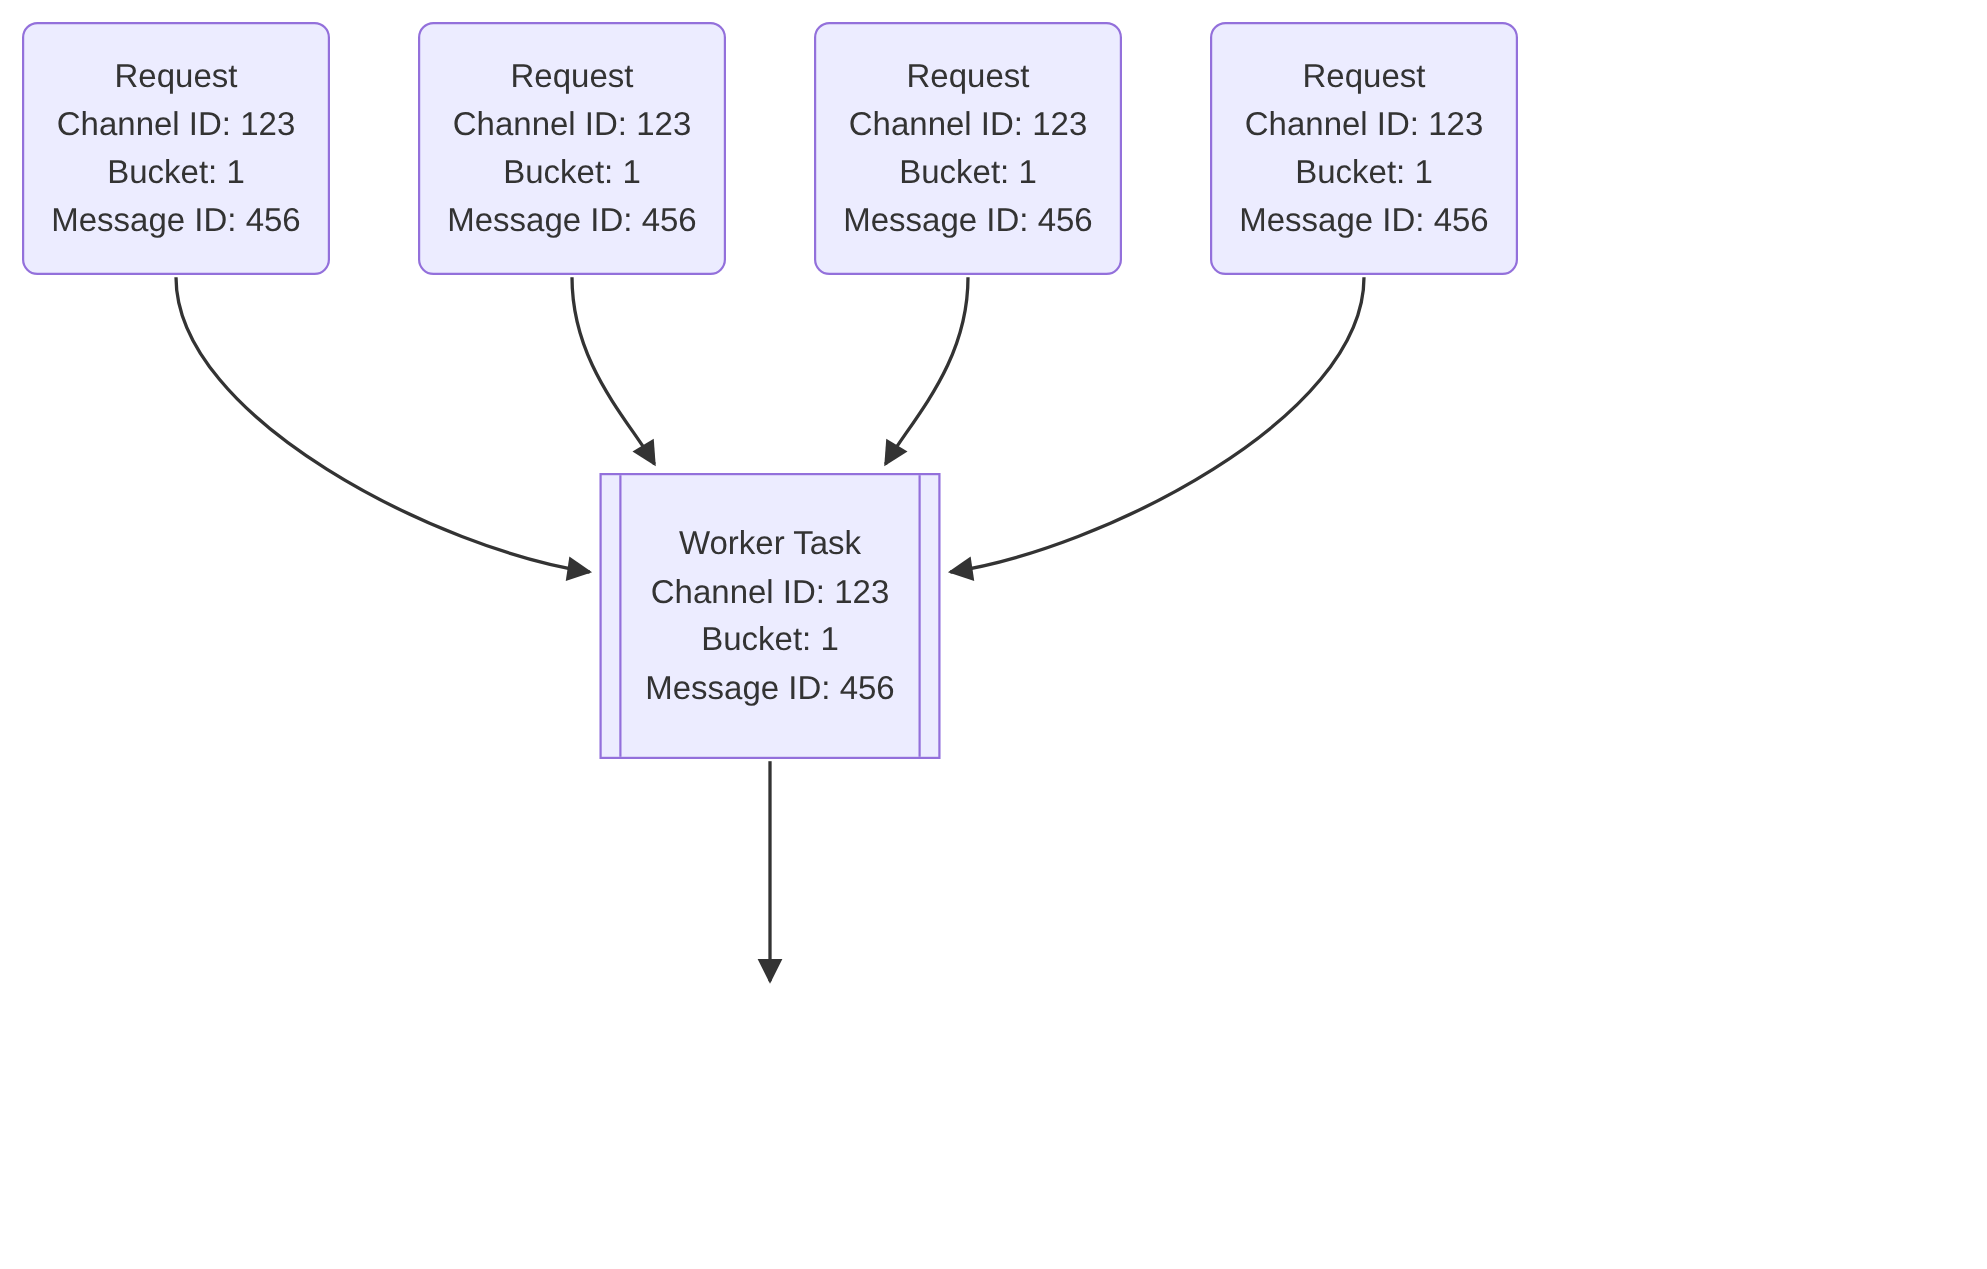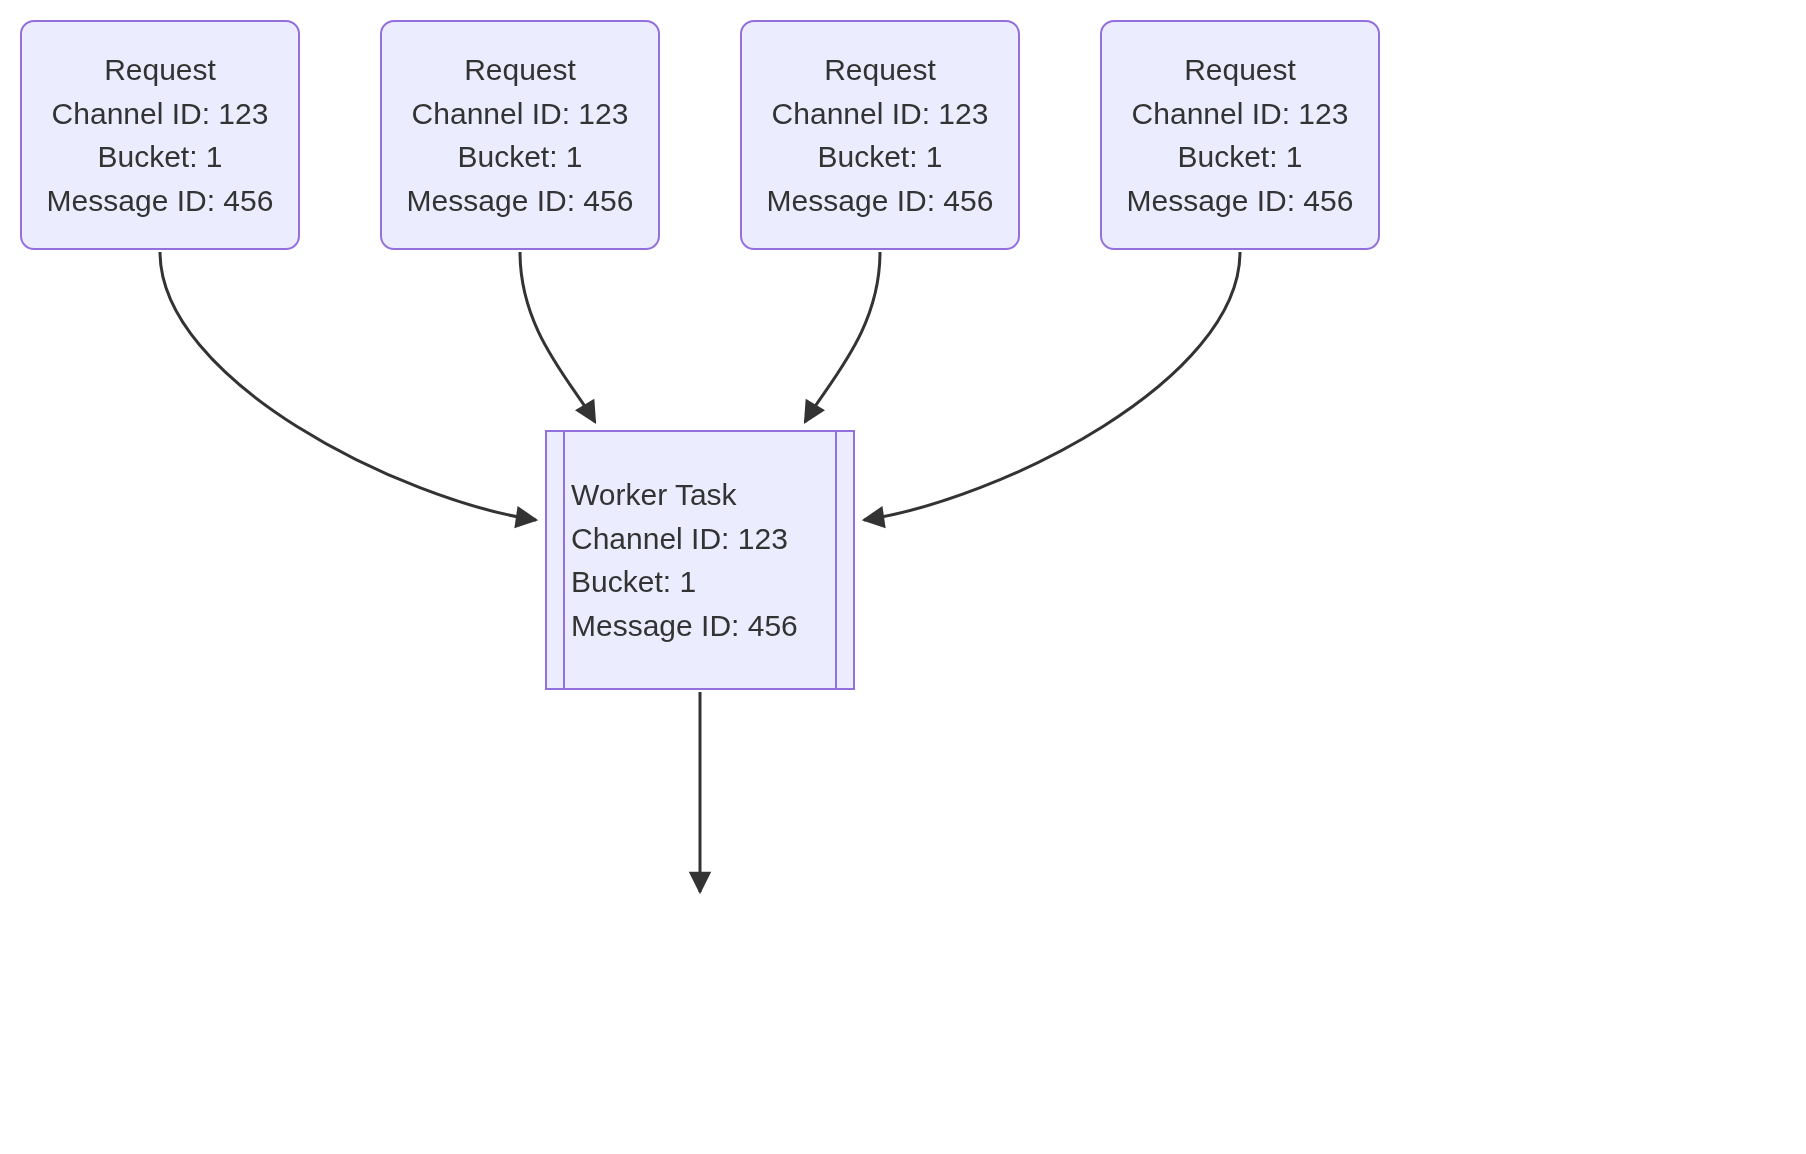--- a/index.html
+++ b/index.html
@@ -65,21 +65,21 @@
     width: 0;
     border-left: 2px solid #9370DB;
   }
   .worker-box .bar.left  { left: 16px; }
   .worker-box .bar.right { right: 16px; }
   .worker-box .content {
     position: absolute;
     inset: 0;
     display: flex;
     flex-direction: column;
-    align-items: flex-start;
+    align-items: center;
     justify-content: center;
     padding: 10px 24px;
   }
   .worker-box .content span { display: block; white-space: nowrap; }
 
   
   .db {
     position: absolute;
     width: 300px;
     height: 200px;

